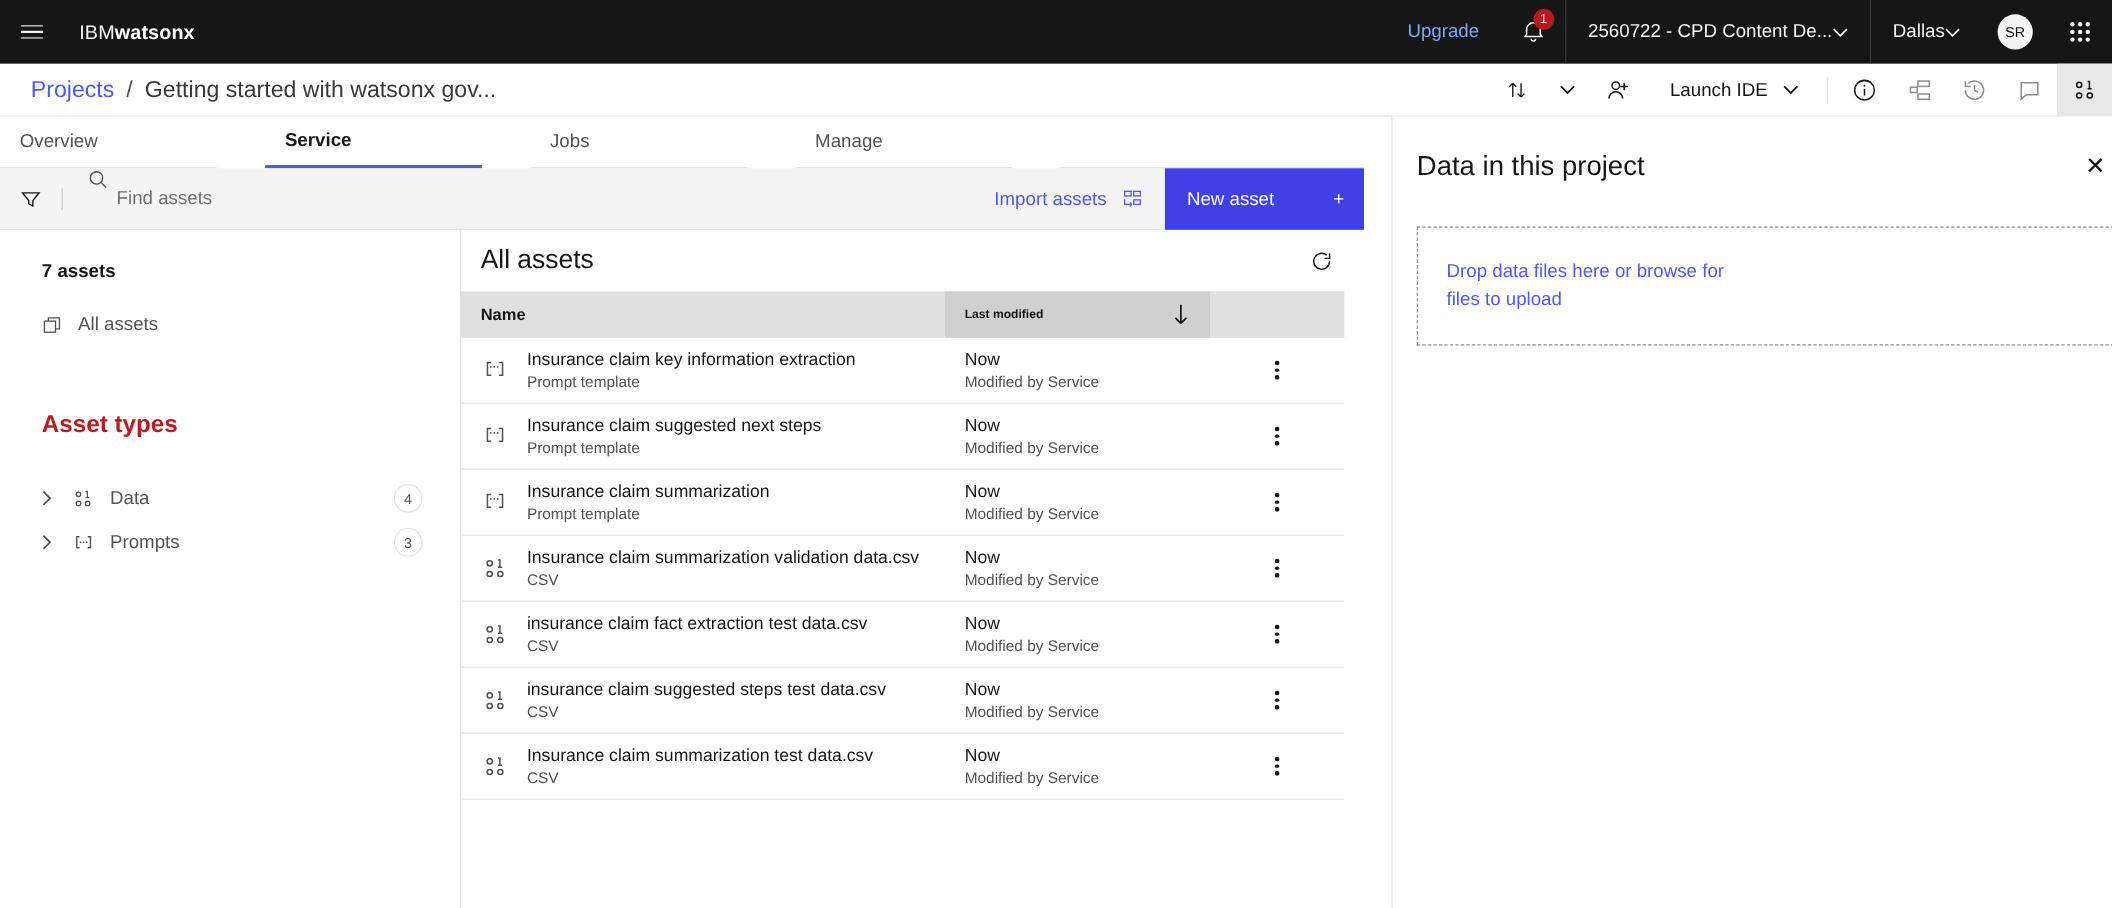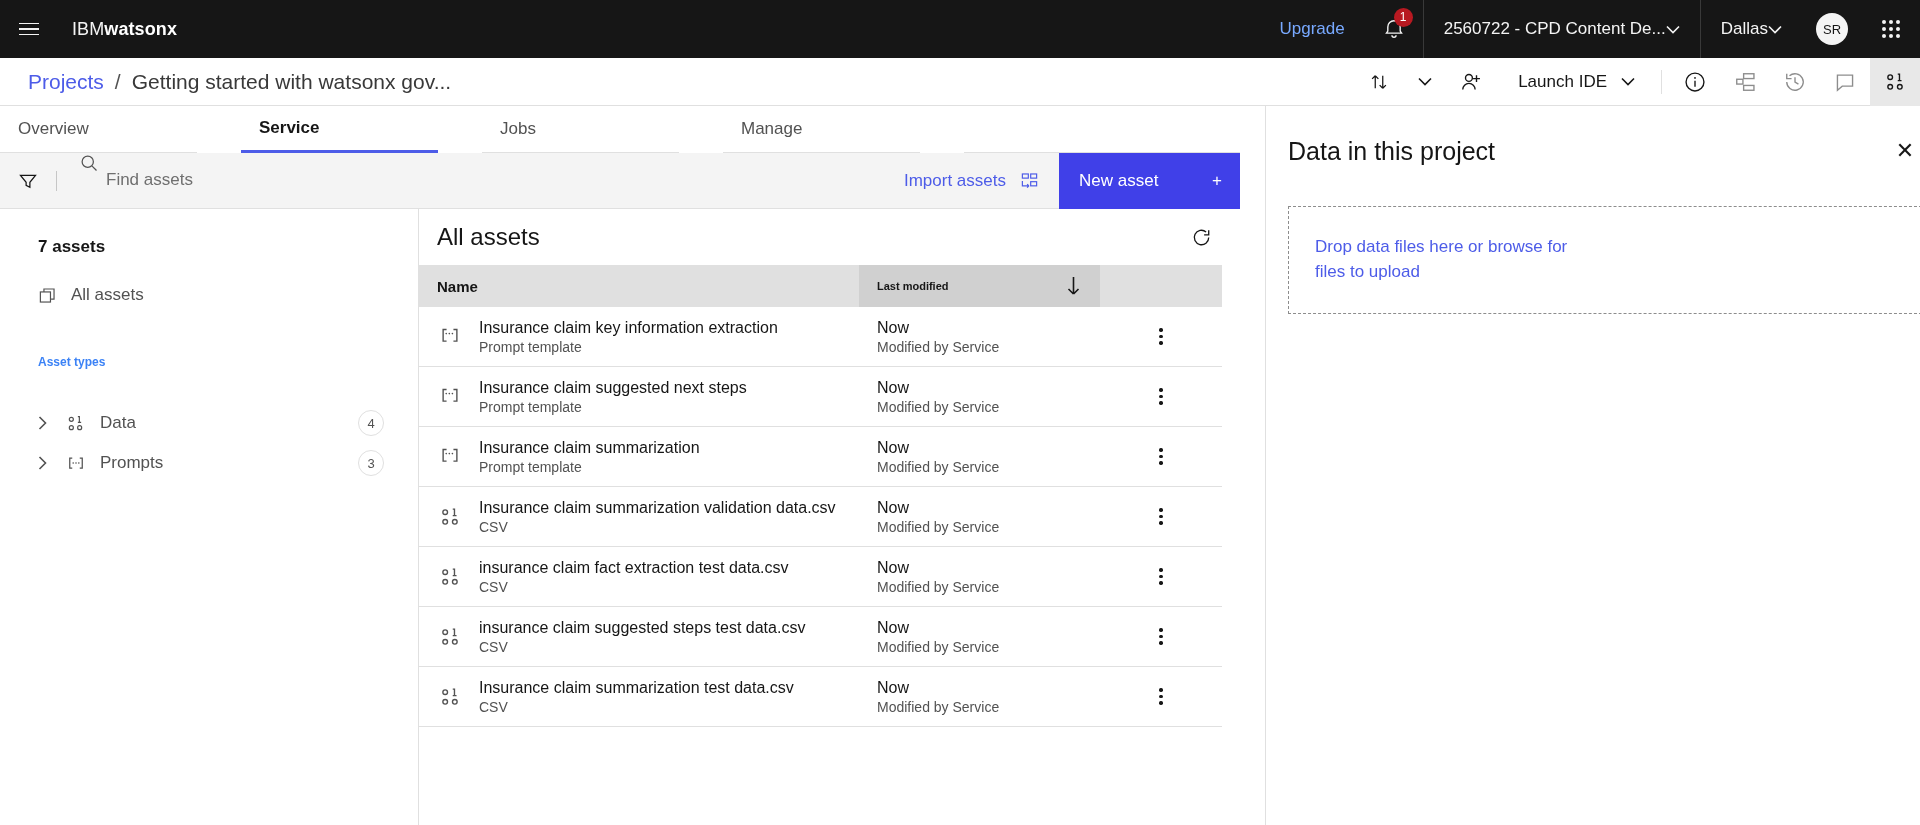--- a/index.html
+++ b/index.html
@@ -165,21 +165,21 @@
     background: #ffffff;
     border-right: 1px solid #e0e0e0;
     padding: 28px 0 0 38px;
   }
   .assets-count { font-size: 17px; font-weight: 700; color: #161616; }
   .all-assets-row {
     display: flex; align-items: center; gap: 14px;
     margin-top: 28px; cursor: pointer; color: #525252; font-size: 17px;
   }
   .asset-types-hdr {
-    margin-top: 50px; font-size: 12px; font-weight: 700; color: #3b82f6;
+    margin-top: 68px; font-size: 22px; font-weight: 700; color: #b91c1c;
   }
   .type-list { margin-top: 34px; padding-right: 34px; }
   .type-row {
     display: flex; align-items: center;
     height: 40px; cursor: pointer; color: #525252; font-size: 17px;
   }
   .chev { width: 28px; display: flex; align-items: center; }
   .type-icon { width: 34px; display: flex; align-items: center; color: #525252; }
   .type-label { flex: 1; }
   .type-count {

